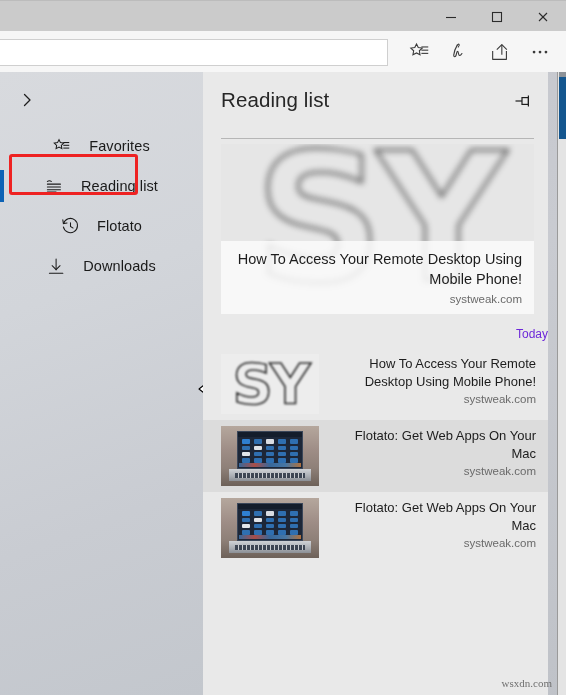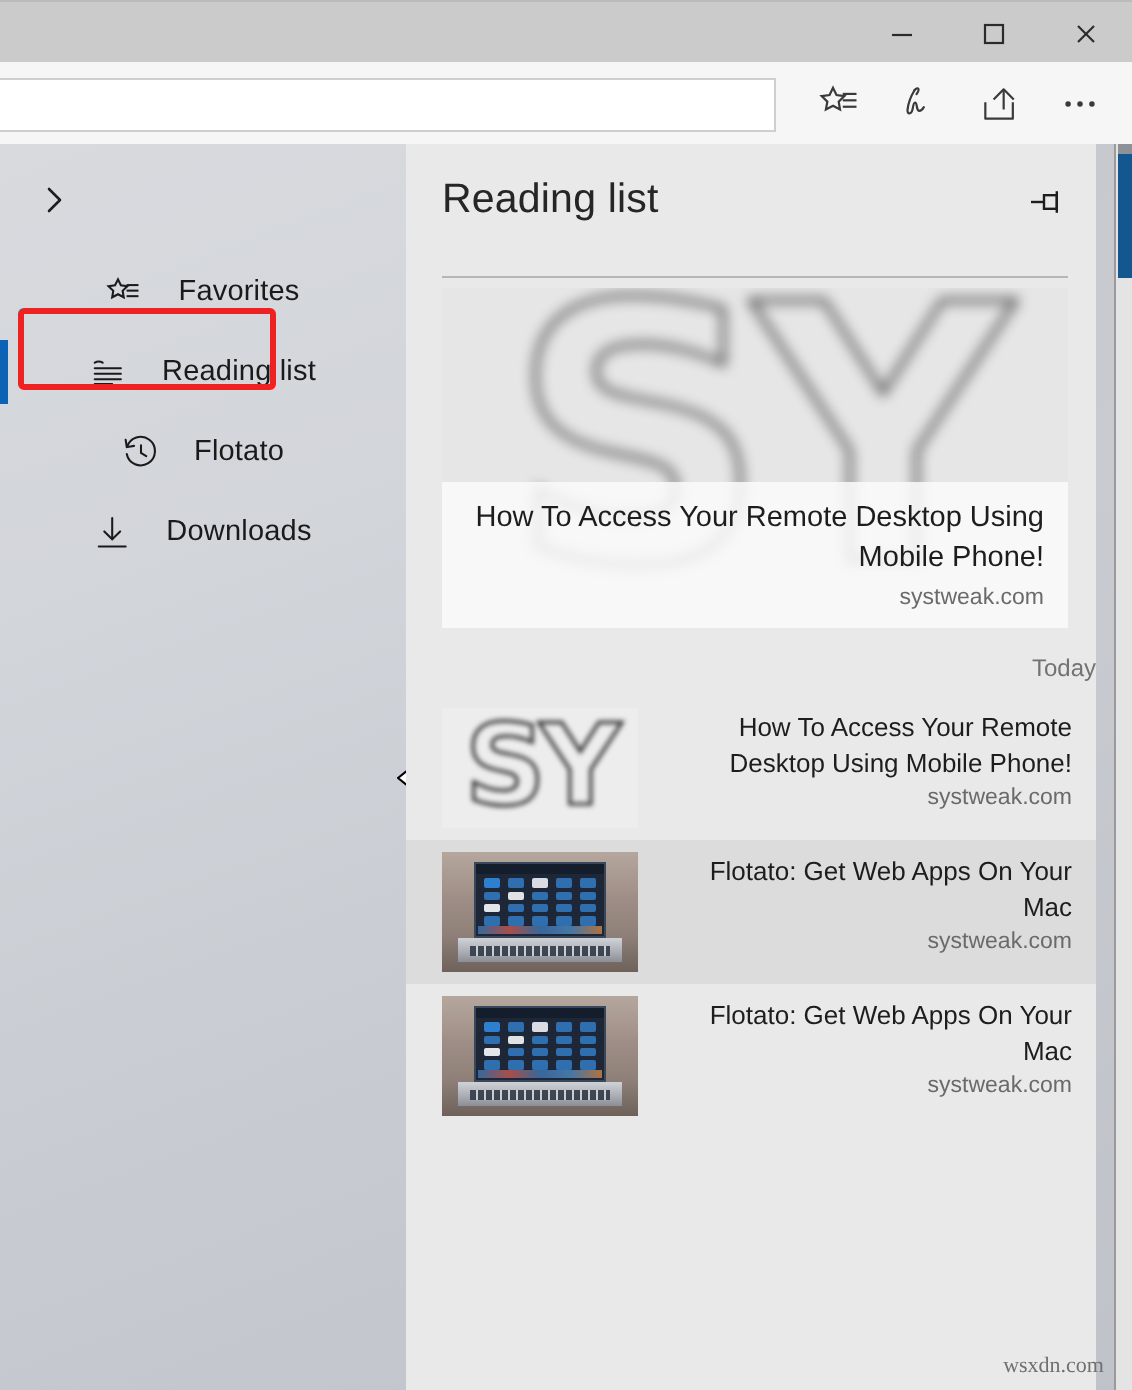--- a/index.html
+++ b/index.html
@@ -294,21 +294,21 @@
     color: #1d1d1d;
   }
   .feature-overlay .ft-domain {
     font-size: 11.5px;
     color: #6a6a6a;
     margin-top: 3px;
   }
 
   .group-label {
     font-size: 12px;
-    color: #737373;
+    color: #6d28d9;
     margin: 13px 0 7px 18px;
   }
 
   .rl-item {
     display: flex;
     align-items: flex-start;
     padding: 6px 12px 6px 18px;
     box-sizing: border-box;
     min-height: 72px;
   }

